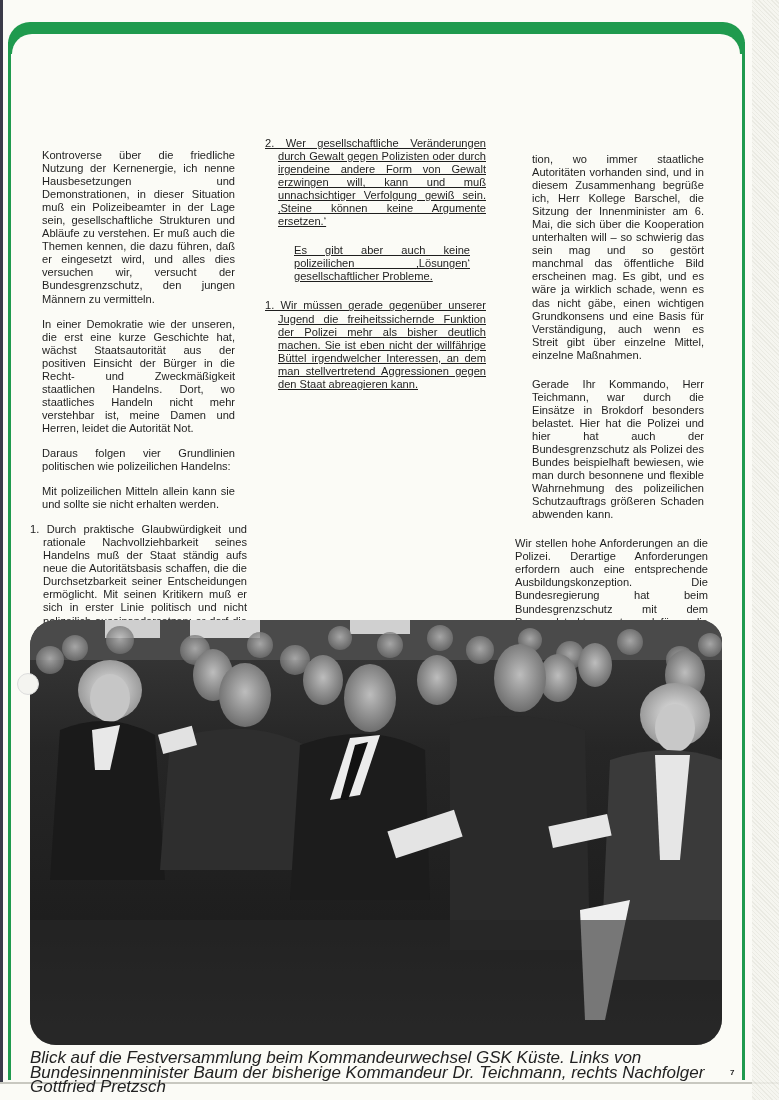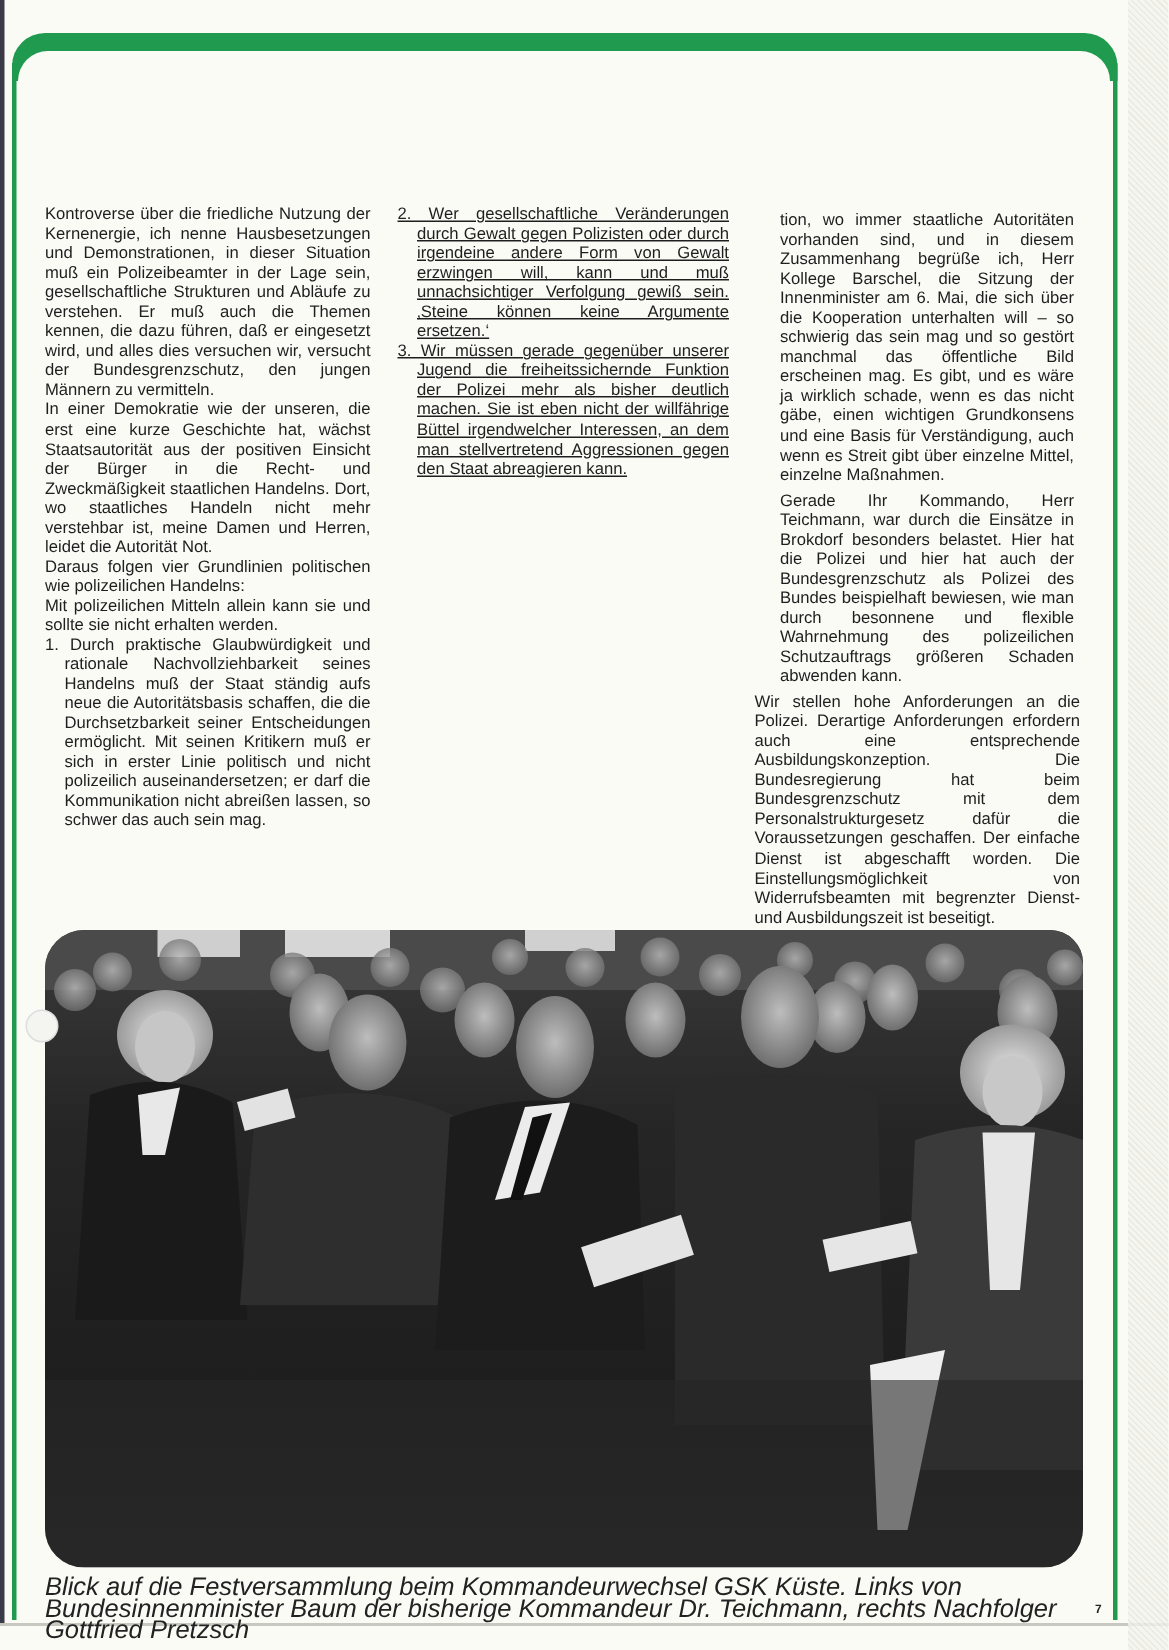--- a/index.html
+++ b/index.html
@@ -44,23 +44,23 @@
     background: #1f9a4e;
   }
   .columns {
     position: absolute; top: 137px; left: 30px; width: 690px; height: 450px;
   }
   .col {
     position: absolute; top: 0; width: 217px;
     font-size: 11.1px; line-height: 13.05px;
     text-align: justify;
   }
-  .col p { margin: 0; }
+  .col p { margin: 12px; }
   .col .item { padding-left: 13px; text-indent: -13px; margin: 0; }
-  .col .cont { padding-left: 13px; margin: 4px; }
+  .col .cont { padding-left: 13px; margin: 16px; }
   .col.c1 { left: 0; }
   .col.c2 { left: 235px; width: 221px; text-decoration: underline; }
   .col.c3 { left: 473px; }
   .photo {
     position: absolute; left: 30px; top: 620px; width: 692px; height: 425px;
     border-radius: 26px 22px 26px 26px;
     overflow: hidden;
     background:
       radial-gradient(ellipse 70px 40px at 90px 690px, #ddd 0, transparent 70%),
       linear-gradient(180deg, #3a3a3a 0%, #262626 30%, #1e1e1e 70%, #2a2a2a 100%);
@@ -97,21 +97,22 @@
 <div class="columns">
   <div class="col c1">
     <p>Kontroverse über die friedliche Nutzung der Kernenergie, ich nenne Hausbesetzungen und Demonstrationen, in dieser Situation muß ein Polizeibeamter in der Lage sein, gesellschaftliche Strukturen und Abläufe zu verstehen. Er muß auch die Themen kennen, die dazu führen, daß er eingesetzt wird, und alles dies versuchen wir, versucht der Bundesgrenzschutz, den jungen Männern zu vermitteln.</p>
     <p>In einer Demokratie wie der unseren, die erst eine kurze Geschichte hat, wächst Staatsautorität aus der positiven Einsicht der Bürger in die Recht- und Zweckmäßigkeit staatlichen Handelns. Dort, wo staatliches Handeln nicht mehr verstehbar ist, meine Damen und Herren, leidet die Autorität Not.</p>
     <p>Daraus folgen vier Grundlinien politischen wie polizeilichen Handelns:</p>
     <p>Mit polizeilichen Mitteln allein kann sie und sollte sie nicht erhalten werden.</p>
     <p class="item">1. Durch praktische Glaubwürdigkeit und rationale Nachvollziehbarkeit seines Handelns muß der Staat ständig aufs neue die Autoritätsbasis schaffen, die die Durchsetzbarkeit seiner Entscheidungen ermöglicht. Mit seinen Kritikern muß er sich in erster Linie politisch und nicht polizeilich auseinandersetzen; er darf die Kommunikation nicht abreißen lassen, so schwer das auch sein mag.</p>
   </div>
   <div class="col c2">
     <p class="item">2. Wer gesellschaftliche Veränderungen durch Gewalt gegen Polizisten oder durch irgendeine andere Form von Gewalt erzwingen will, kann und muß unnachsichtiger Verfolgung gewiß sein. ‚Steine können keine Argumente ersetzen.‘</p>
-    <p class="item">3. Wir müssen gerade gegenüber unserer Jugend die freiheitssichernde Funktion der Polizei mehr als bisher deutlich machen. Sie ist eben nicht der willfährige Büttel irgendwelcher Interessen, an dem man stellvertretend Aggressionen gegen den Staat abreagieren kann.</p>
+    <p class="cont">Es gibt aber auch keine polizeilichen ‚Lösungen‘ gesellschaftlicher Probleme.</p>
+    <p class="item">1. Wir müssen gerade gegenüber unserer Jugend die freiheitssichernde Funktion der Polizei mehr als bisher deutlich machen. Sie ist eben nicht der willfährige Büttel irgendwelcher Interessen, an dem man stellvertretend Aggressionen gegen den Staat abreagieren kann.</p>
   </div>
   <div class="col c3">
     <p class="cont">tion, wo immer staatliche Autoritäten vorhanden sind, und in diesem Zusammenhang begrüße ich, Herr Kollege Barschel, die Sitzung der Innenminister am 6. Mai, die sich über die Kooperation unterhalten will – so schwierig das sein mag und so gestört manchmal das öffentliche Bild erscheinen mag. Es gibt, und es wäre ja wirklich schade, wenn es das nicht gäbe, einen wichtigen Grundkonsens und eine Basis für Verständigung, auch wenn es Streit gibt über einzelne Mittel, einzelne Maßnahmen.</p>
     <p class="cont">Gerade Ihr Kommando, Herr Teichmann, war durch die Einsätze in Brokdorf besonders belastet. Hier hat die Polizei und hier hat auch der Bundesgrenzschutz als Polizei des Bundes beispielhaft bewiesen, wie man durch besonnene und flexible Wahrnehmung des polizeilichen Schutzauftrags größeren Schaden abwenden kann.</p>
     <p>Wir stellen hohe Anforderungen an die Polizei. Derartige Anforderungen erfordern auch eine entsprechende Ausbildungskonzeption. Die Bundesregierung hat beim Bundesgrenzschutz mit dem Personalstrukturgesetz dafür die Voraussetzungen geschaffen. Der einfache Dienst ist abgeschafft worden. Die Einstellungsmöglichkeit von Widerrufsbeamten mit begrenzter Dienst- und Ausbildungszeit ist beseitigt.</p>
   </div>
 </div>
 
 <div class="photo" title="Festversammlung: seated audience of officials and uniformed officers">
   <svg width="692" height="425" viewBox="0 0 692 425">

